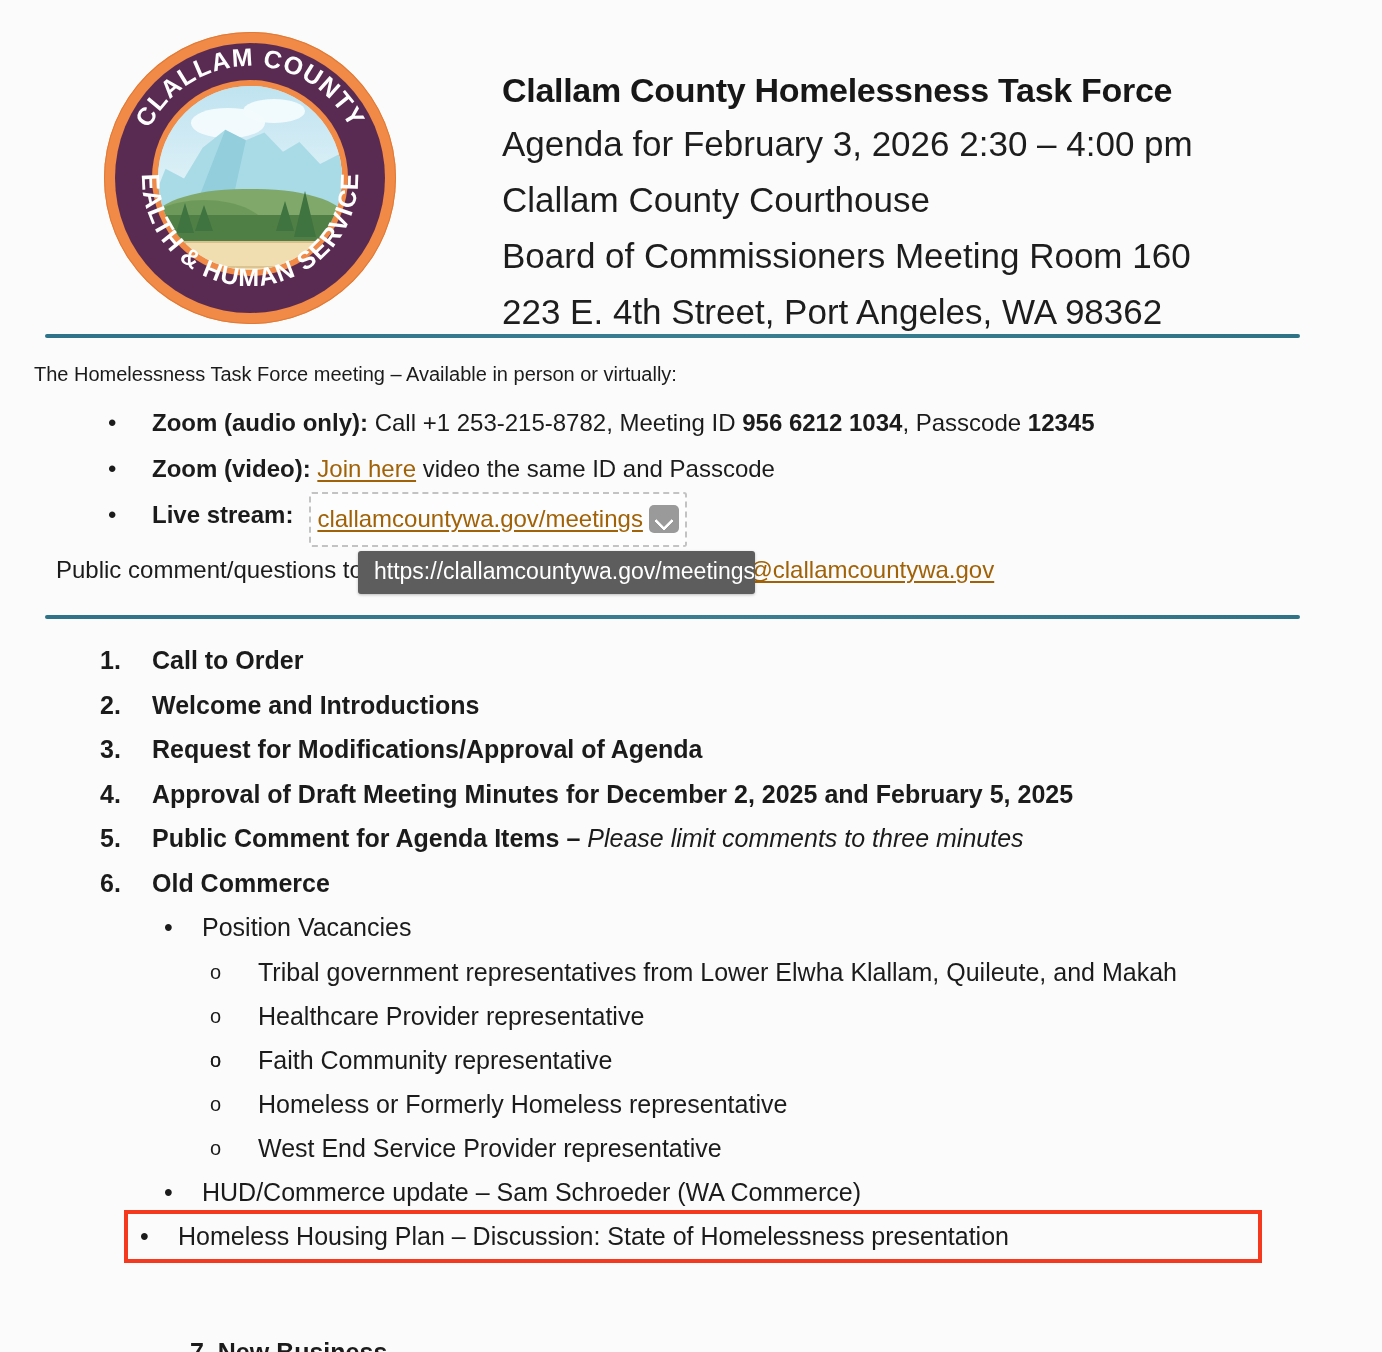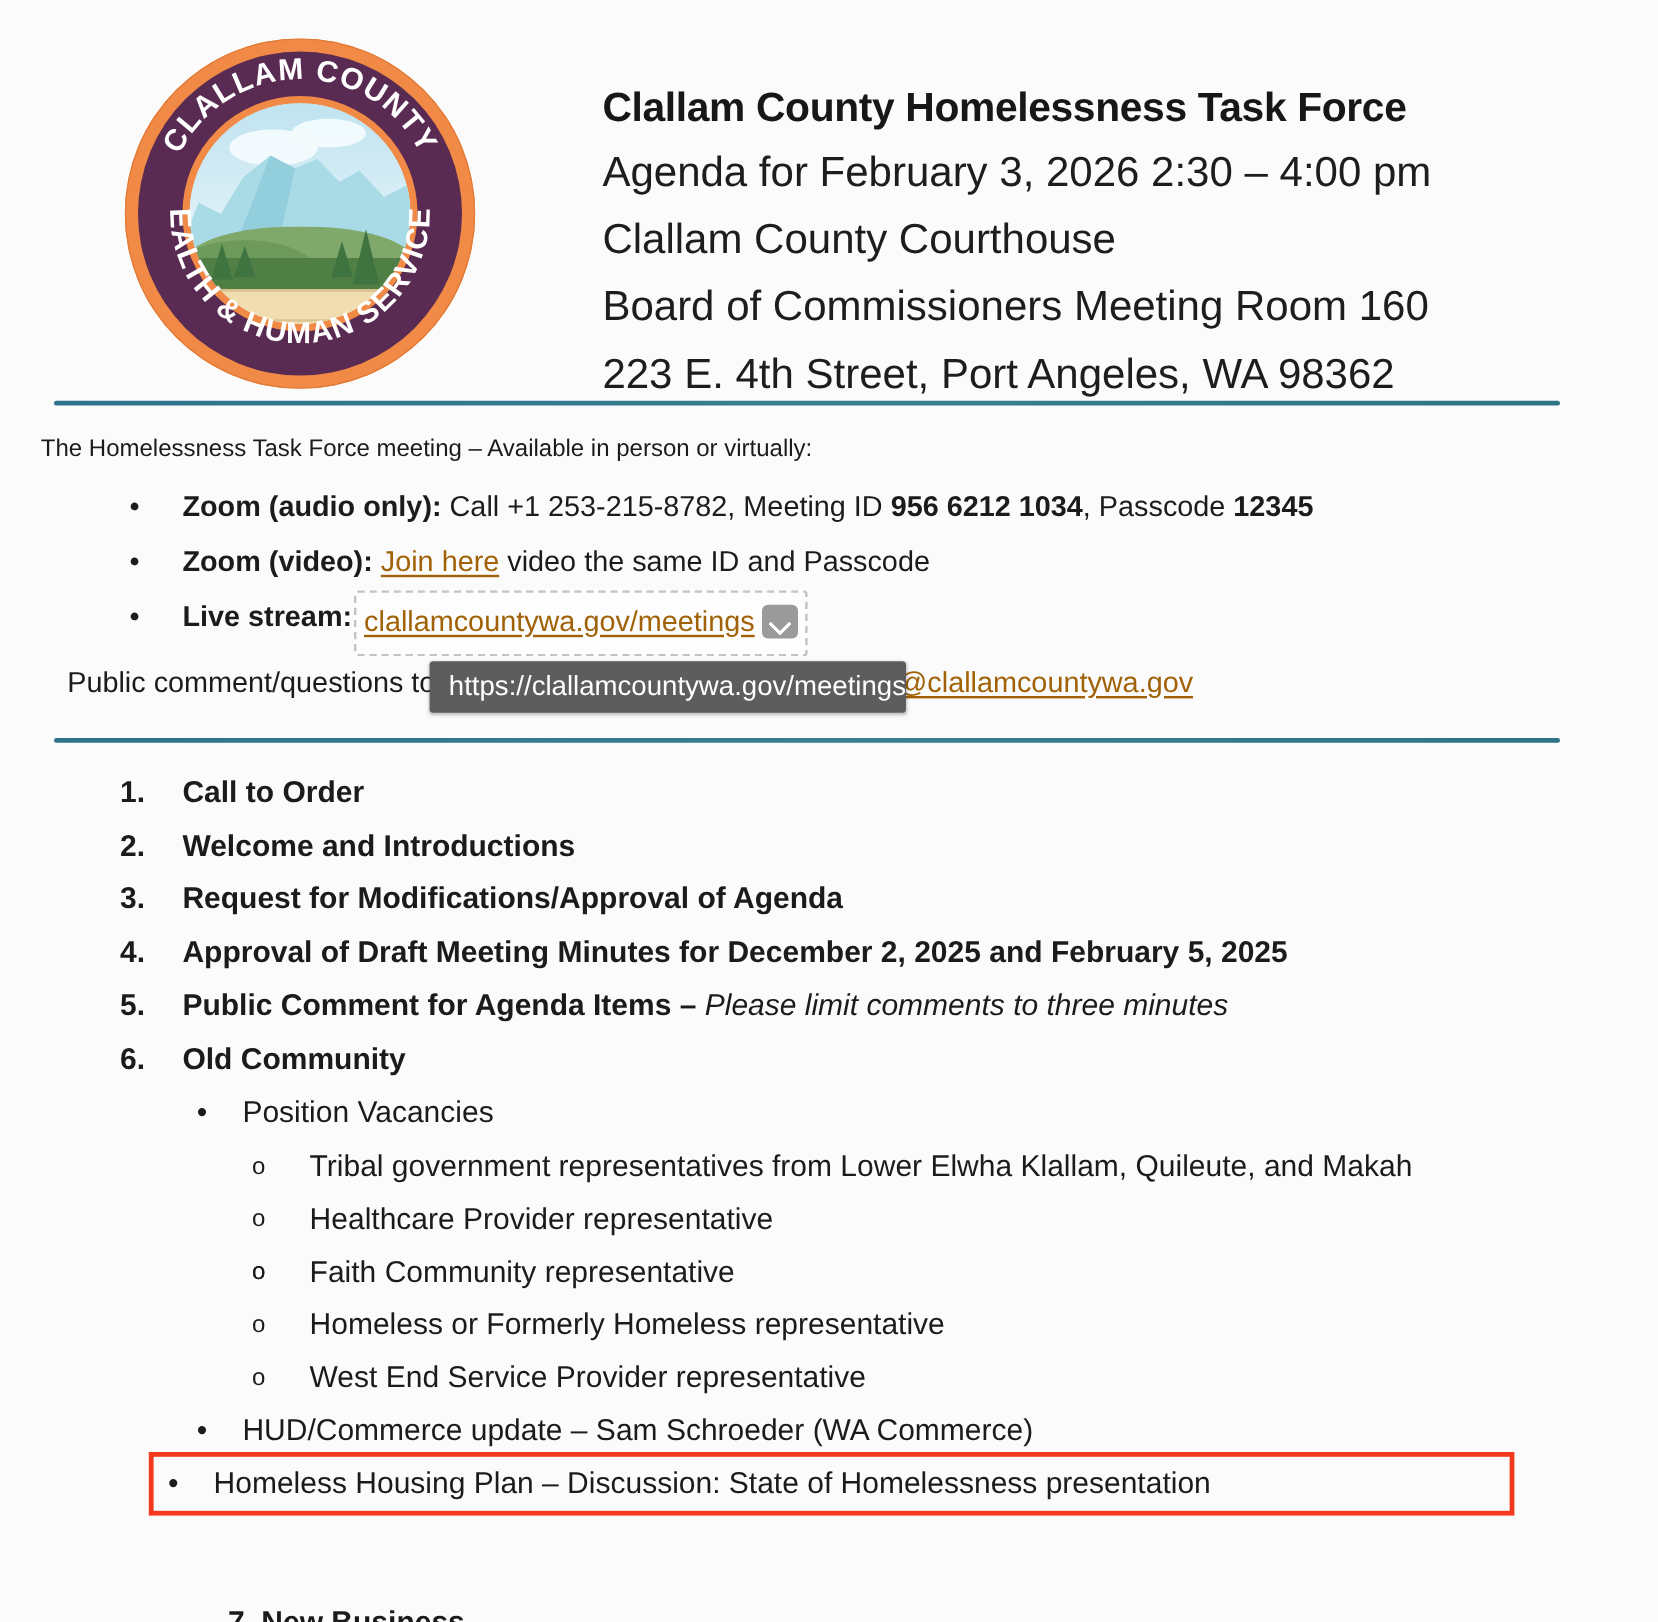--- a/index.html
+++ b/index.html
@@ -194,21 +194,21 @@
     white-space: nowrap;
   }
 
   
   .link-chip {
     display: inline-block;
     position: relative;
     border: 2px dashed #c3c3c3;
     border-radius: 3px;
     padding: 2px 6px 3px 6px;
-    margin-left: 2px;
+    margin-left: 16px;
     background: rgba(255,255,255,0.6);
     vertical-align: -4px;
   }
   .chip-caret {
     display: inline-block;
     width: 30px; height: 28px;
     background: #9a9a9a;
     border-radius: 5px;
     vertical-align: -6px;
     margin-left: 6px;
@@ -421,21 +421,21 @@
       <span>Approval of Draft Meeting Minutes for December 2, 2025 and February 5, 2025</span>
     </li>
 
     <li>
       <span class="idx">5.</span>
       <span>Public Comment for Agenda Items – </span><span class="ital">Please limit comments to three minutes</span>
     </li>
 
     <li>
       <span class="idx">6.</span>
-      <span>Old Community</span>
+      <span>Old Commerce</span>
 
       <ul class="lvl1">
 
         <li>
           <span class="b">•</span>
           <span>Position Vacancies</span>
 
           <ul class="lvl2">
             <li>
               <span class="o">o</span>

